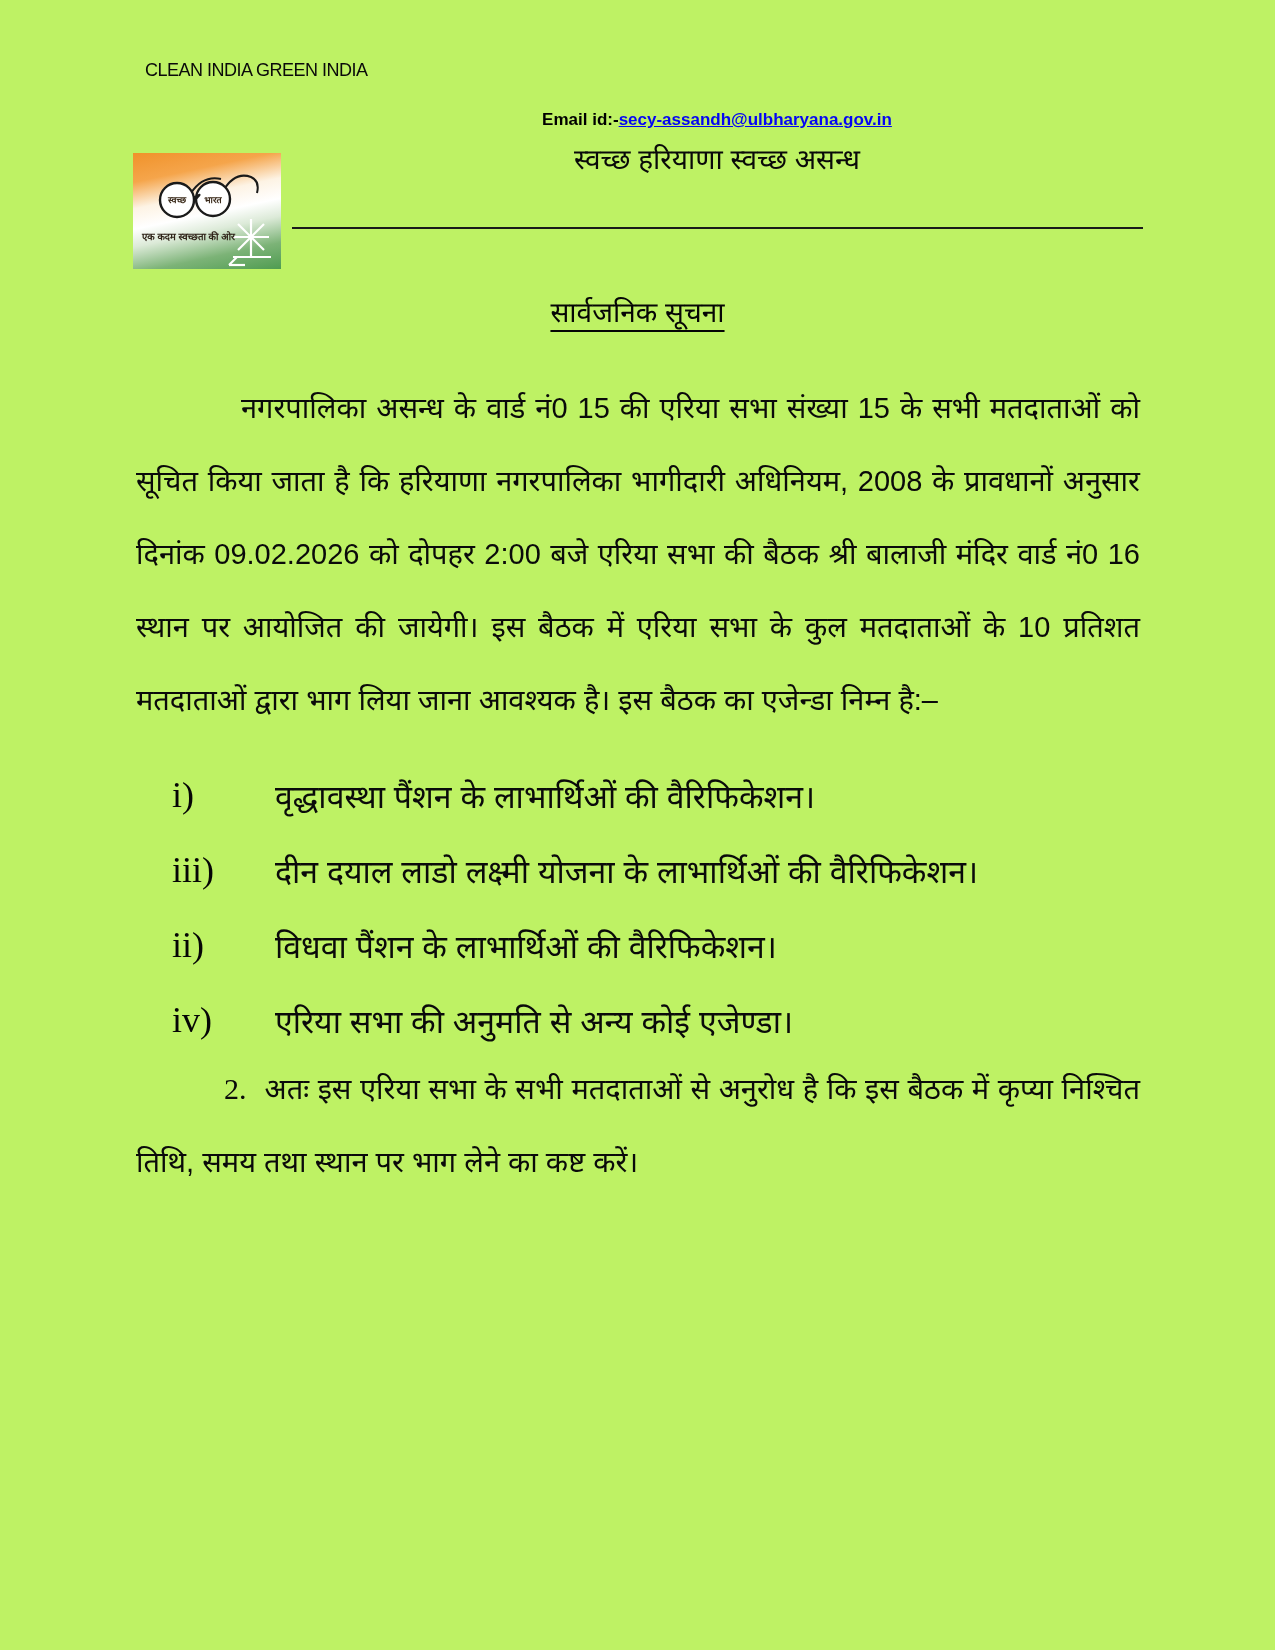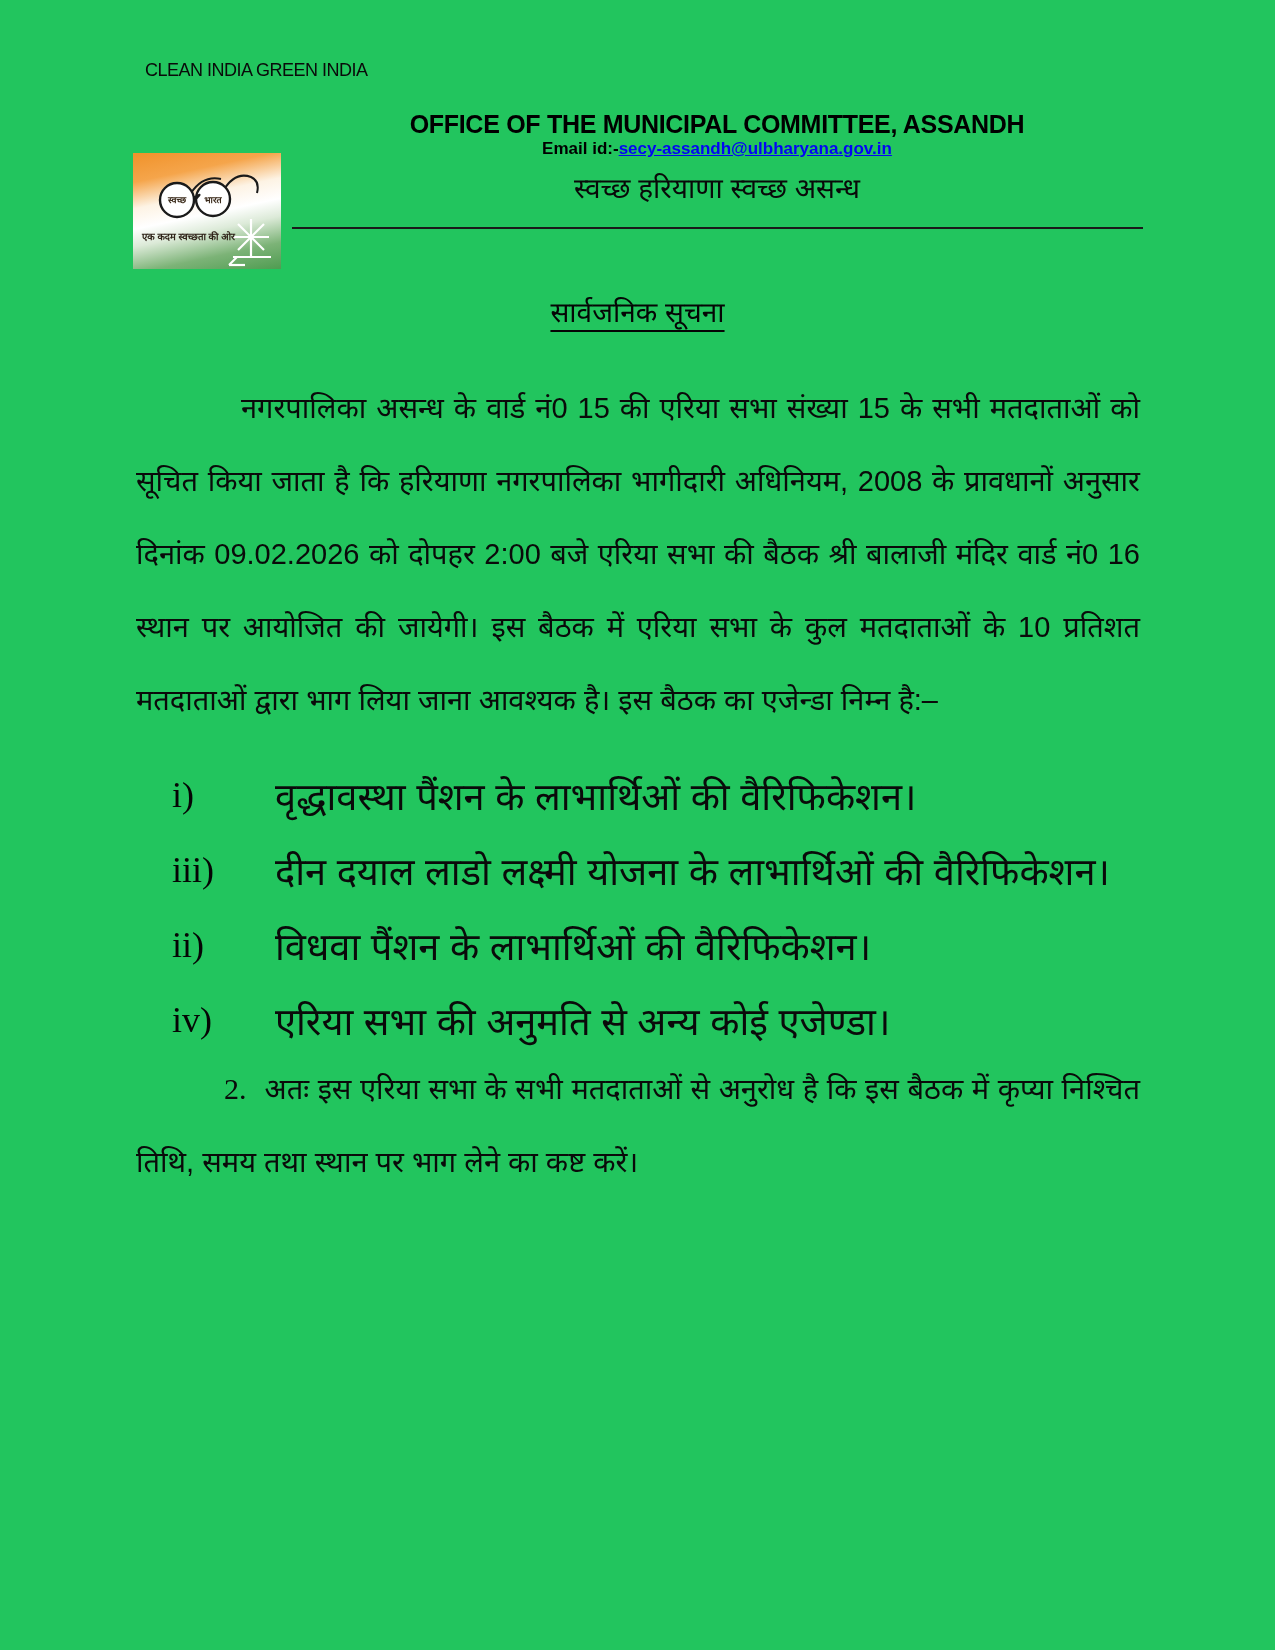--- a/index.html
+++ b/index.html
@@ -1,17 +1,17 @@
 <!DOCTYPE html>
 <html><head>
 <meta charset="utf-8">
 <style>
   html,body{margin:0;padding:0;background:#ffffff;}
   .page{
-    position:relative;width:1275px;height:1650px;background:#22c55e;
+    position:relative;width:1275px;height:1650px;background:#bef264;
     font-family:"Liberation Sans",sans-serif;color:#000;overflow:hidden;
   }
   .tagline{
     position:absolute;left:145px;top:60px;font-size:18px;color:#0a0a0a;
     font-family:"Liberation Sans",sans-serif;letter-spacing:-0.5px;
   }
   
   .logo{
     position:absolute;left:133px;top:117px;width:148px;height:116px;
     background:linear-gradient(168deg,#f0922a 0%,#f5a54b 20%,#fdf3e4 38%,#ffffff 52%,#dcead8 64%,#7cb377 82%,#4f9c51 100%);
@@ -41,21 +41,21 @@
   }
   .para1{top:372px;text-indent:105px;}
   .para2{top:1052px;text-indent:88px;}
   .para2 .para-num{font-family:"Liberation Serif",serif;font-size:30px;padding-right:18px;}
   .agenda{position:absolute;left:172px;top:775px;width:970px;}
   .agenda-item{display:flex;align-items:flex-start;margin-bottom:31px;height:44px;}
   .agenda-num{
     width:103px;flex:0 0 103px;font-family:"Liberation Serif",serif;
     font-size:36px;color:#050505;line-height:40px;
   }
-  .agenda-text{font-size:38px;color:#0a0a0a;line-height:44px;white-space:nowrap;}
+  .agenda-text{font-size:32px;color:#0a0a0a;line-height:44px;white-space:nowrap;}
   
   .signature{position:absolute;left:680px;top:1248px;font-size:28px;color:#0a0a0a;line-height:45.5px;}
   .signature div{white-space:nowrap;}
 </style>
 </head>
 <body>
 
 <div class="page">
 
   <div class="tagline">CLEAN INDIA GREEN INDIA</div>
@@ -83,21 +83,20 @@
         <line x1="131" y1="71" x2="105" y2="97"></line>
         <line x1="100" y1="104" x2="138" y2="104"></line>
         <line x1="104" y1="104" x2="96" y2="112"></line>
         <path d="M96 112 L112 112"></path>
       </g>
     </svg>
     <div class="logo-caption">एक कदम स्वच्छता की ओर</div>
   </div>
 
   <div class="header-block">
-    <div class="office-title">OFFICE OF THE MUNICIPAL COMMITTEE, ASSANDH</div>
     <div class="email-line"><span>Email id:-</span><a href="#" class="email-link">secy-assandh@ulbharyana.gov.in</a></div>
     <div class="hindi-subtitle">स्वच्छ हरियाणा स्वच्छ असन्ध</div>
   </div>
   <div class="header-rule"></div>
 
   <div class="notice-title">सार्वजनिक सूचना</div>
 
   <div class="para para1">नगरपालिका असन्ध के वार्ड नं0 15 की एरिया सभा संख्या 15 के सभी मतदाताओं को सूचित किया जाता है कि हरियाणा नगरपालिका भागीदारी अधिनियम, 2008 के प्रावधानों अनुसार दिनांक 09.02.2026 को दोपहर 2:00 बजे एरिया सभा की बैठक श्री बालाजी मंदिर वार्ड नं0 16 स्थान पर आयोजित की जायेगी। इस बैठक में एरिया सभा के कुल मतदाताओं के 10 प्रतिशत मतदाताओं द्वारा भाग लिया जाना आवश्यक है। इस बैठक का एजेन्डा निम्न है:–</div>
 
   <div class="agenda">

